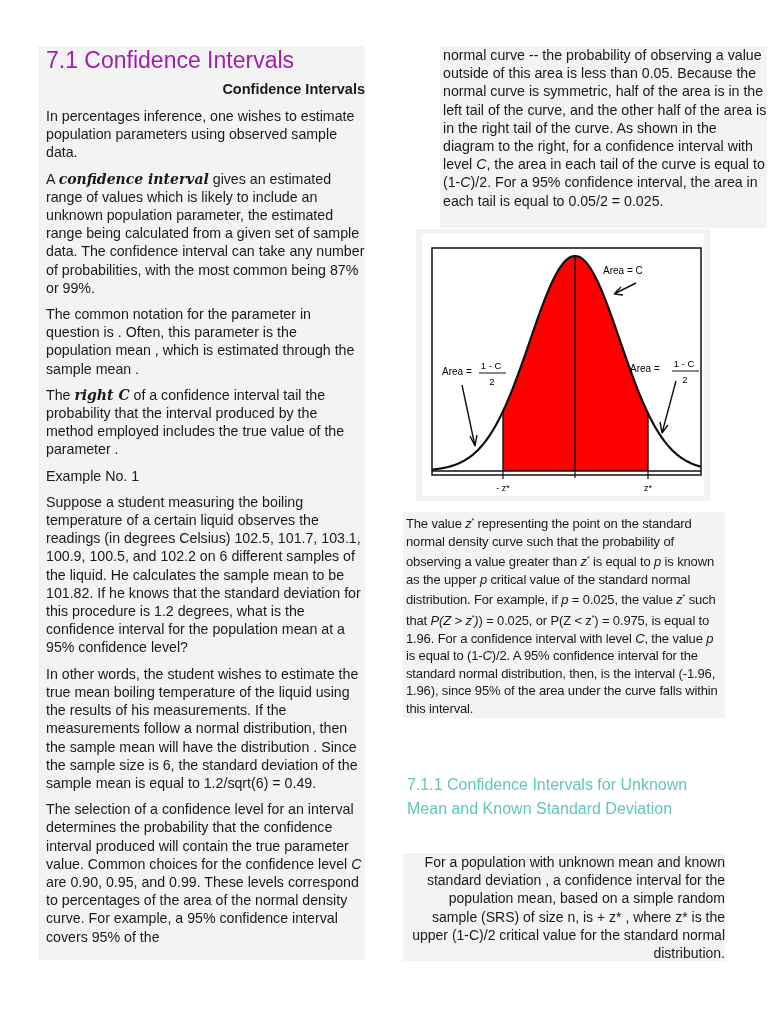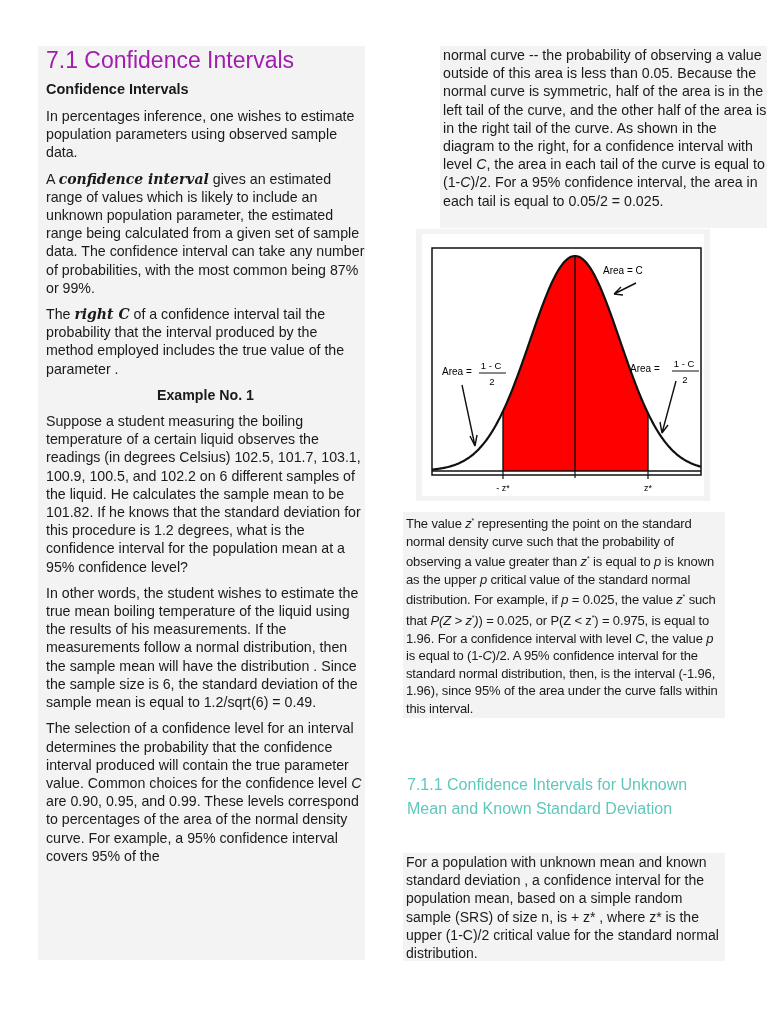--- a/index.html
+++ b/index.html
@@ -3,46 +3,47 @@
 <meta charset="utf-8">
 <style>
   html, body { margin:0; padding:0; background:#ffffff; }
   body { width:768px; height:1024px; position:relative; overflow:hidden;
          font-family:"Liberation Sans", sans-serif; color:#1a1a1a; }
   .block { position:absolute; background:#f3f3f3; }
   p { margin:0; font-size:14.2px; line-height:18.2px; }
   .left { left:38px; top:46px; width:327px; height:914px; }
   .left .inner { padding:0 0 0 8px; }
   h1.sec { margin:0; font-weight:normal; color:#a21caf; font-size:23px; line-height:24px; padding-top:2px; }
-  h2.sub { margin:8px 0 9px 0; font-size:14.5px; font-weight:bold; text-align:left; line-height:18px; }
+  h2.sub { margin:8px 0 9px 0; font-size:14.5px; font-weight:bold; text-align:right; line-height:18px; }
   .left p { margin-bottom:8px; }
-  .ex-head { font-weight:bold;text-align:center; }
+  .ex-head { font-weight:normal; }
   .serif-em { font-family:"DejaVu Serif", serif; font-weight:bold; font-style:italic; font-size:14px; }
   .r1 { left:403px; top:46px; width:327px; height:182px;margin-left:37px; }
   .r1 p { padding-left:3px; }
   .figwrap { position:absolute; left:416px; top:229px; width:294px; height:272px; background:#f3f3f3; }
   .fig { position:absolute; left:6px; top:5px; width:282px; height:262px; background:#ffffff; }
   .r2 { position:absolute; left:403px; top:512px; width:322px; }
   .r2 p { font-size:13px; line-height:17.6px; background:#f3f3f3; padding-left:3px; letter-spacing:-0.15px;}
   .r2 sup { font-size:7px; vertical-align:5px; }
   .heading2 { position:absolute; left:407px; top:773px; width:320px; }
   .heading2 h1 { margin:0; font-weight:normal; color:#5fc7bb; font-size:16px; line-height:23.5px; }
-  .r3 { left:403px; top:853px; width:322px; height:108px; }
+  .r3 { left:403px; top:853px; width:322px; height:108px;text-align:right; }
   .r3 p { padding-left:3px; font-size:14px; line-height:18.2px; }
   i { font-style:italic; }
 </style>
 </head>
 <body>
 
 <div class="block left">
   <div class="inner">
     <h1 class="sec">7.1 Confidence Intervals</h1>
     <h2 class="sub">Confidence Intervals</h2>
     <p>In percentages inference, one wishes to estimate population parameters using observed sample data.</p>
     <p><span>A </span><span class="serif-em">confidence interval</span><span> gives an estimated range of values which is likely to include an unknown population parameter, the estimated range being calculated from a given set of sample data. The confidence interval can take any number of probabilities, with the most common being 87% or 99%.</span></p>
+    <p>The common notation for the parameter in question is . Often, this parameter is the population mean , which is estimated through the sample mean .</p>
     <p><span>The </span><span class="serif-em">right C</span><span> of a confidence interval tail the probability that the interval produced by the method employed includes the true value of the parameter .</span></p>
     <p class="ex-head">Example No. 1</p>
     <p>Suppose a student measuring the boiling temperature of a certain liquid observes the readings (in degrees Celsius) 102.5, 101.7, 103.1, 100.9, 100.5, and 102.2 on 6 different samples of the liquid. He calculates the sample mean to be 101.82. If he knows that the standard deviation for this procedure is 1.2 degrees, what is the confidence interval for the population mean at a 95% confidence level?</p>
     <p>In other words, the student wishes to estimate the true mean boiling temperature of the liquid using the results of his measurements. If the measurements follow a normal distribution, then the sample mean will have the distribution . Since the sample size is 6, the standard deviation of the sample mean is equal to 1.2/sqrt(6) = 0.49.</p>
     <p><span>The selection of a confidence level for an interval determines the probability that the confidence interval produced will contain the true parameter value. Common choices for the confidence level </span><i>C</i><span> are 0.90, 0.95, and 0.99. These levels correspond to percentages of the area of the normal density curve. For example, a 95% confidence interval covers 95% of the</span></p>
   </div>
 </div>
 
 <div class="block r1">
   <p><span>normal curve -- the probability of observing a value outside of this area is less than 0.05. Because the normal curve is symmetric, half of the area is in the left tail of the curve, and the other half of the area is in the right tail of the curve. As shown in the diagram to the right, for a confidence interval with level </span><i>C</i><span>, the area in each tail of the curve is equal to (1-</span><i>C</i><span>)/2. For a 95% confidence interval, the area in each tail is equal to 0.05/2 = 0.025.</span></p>

